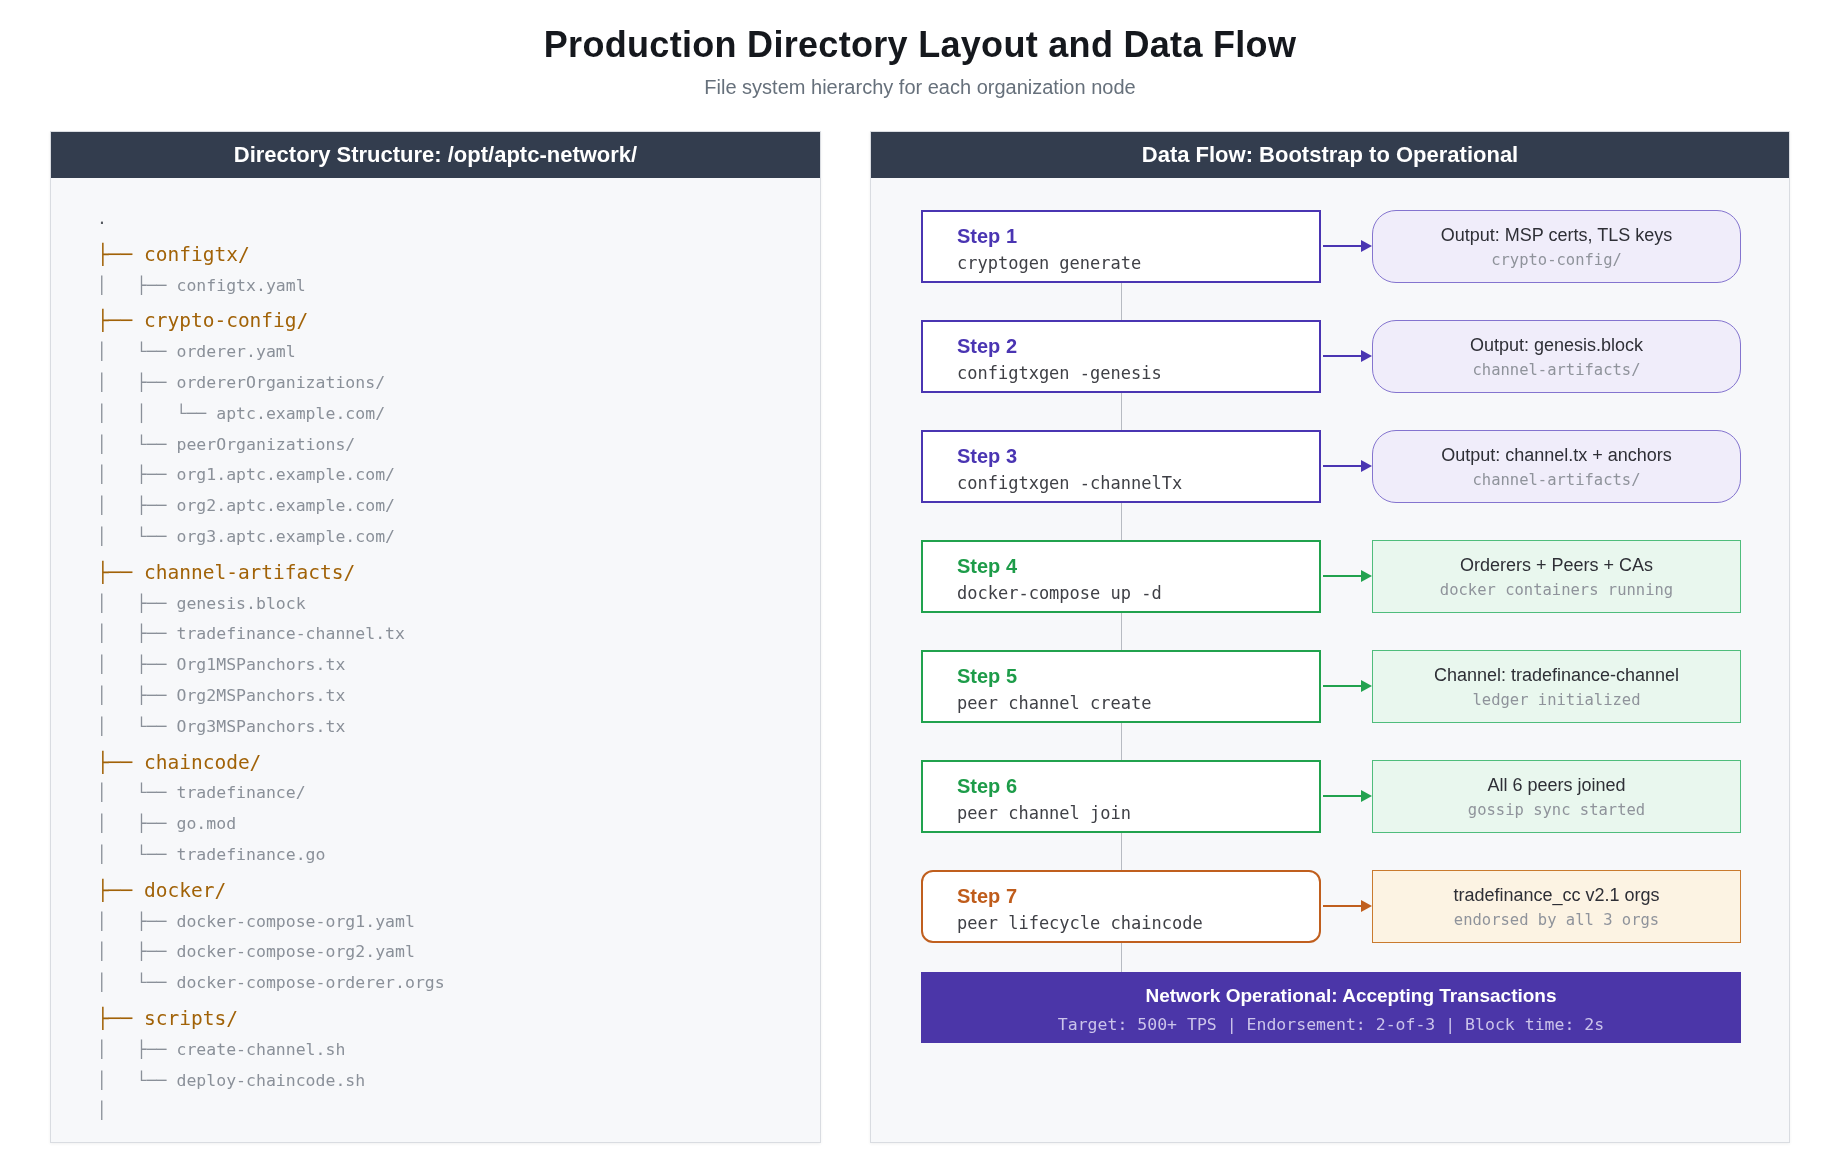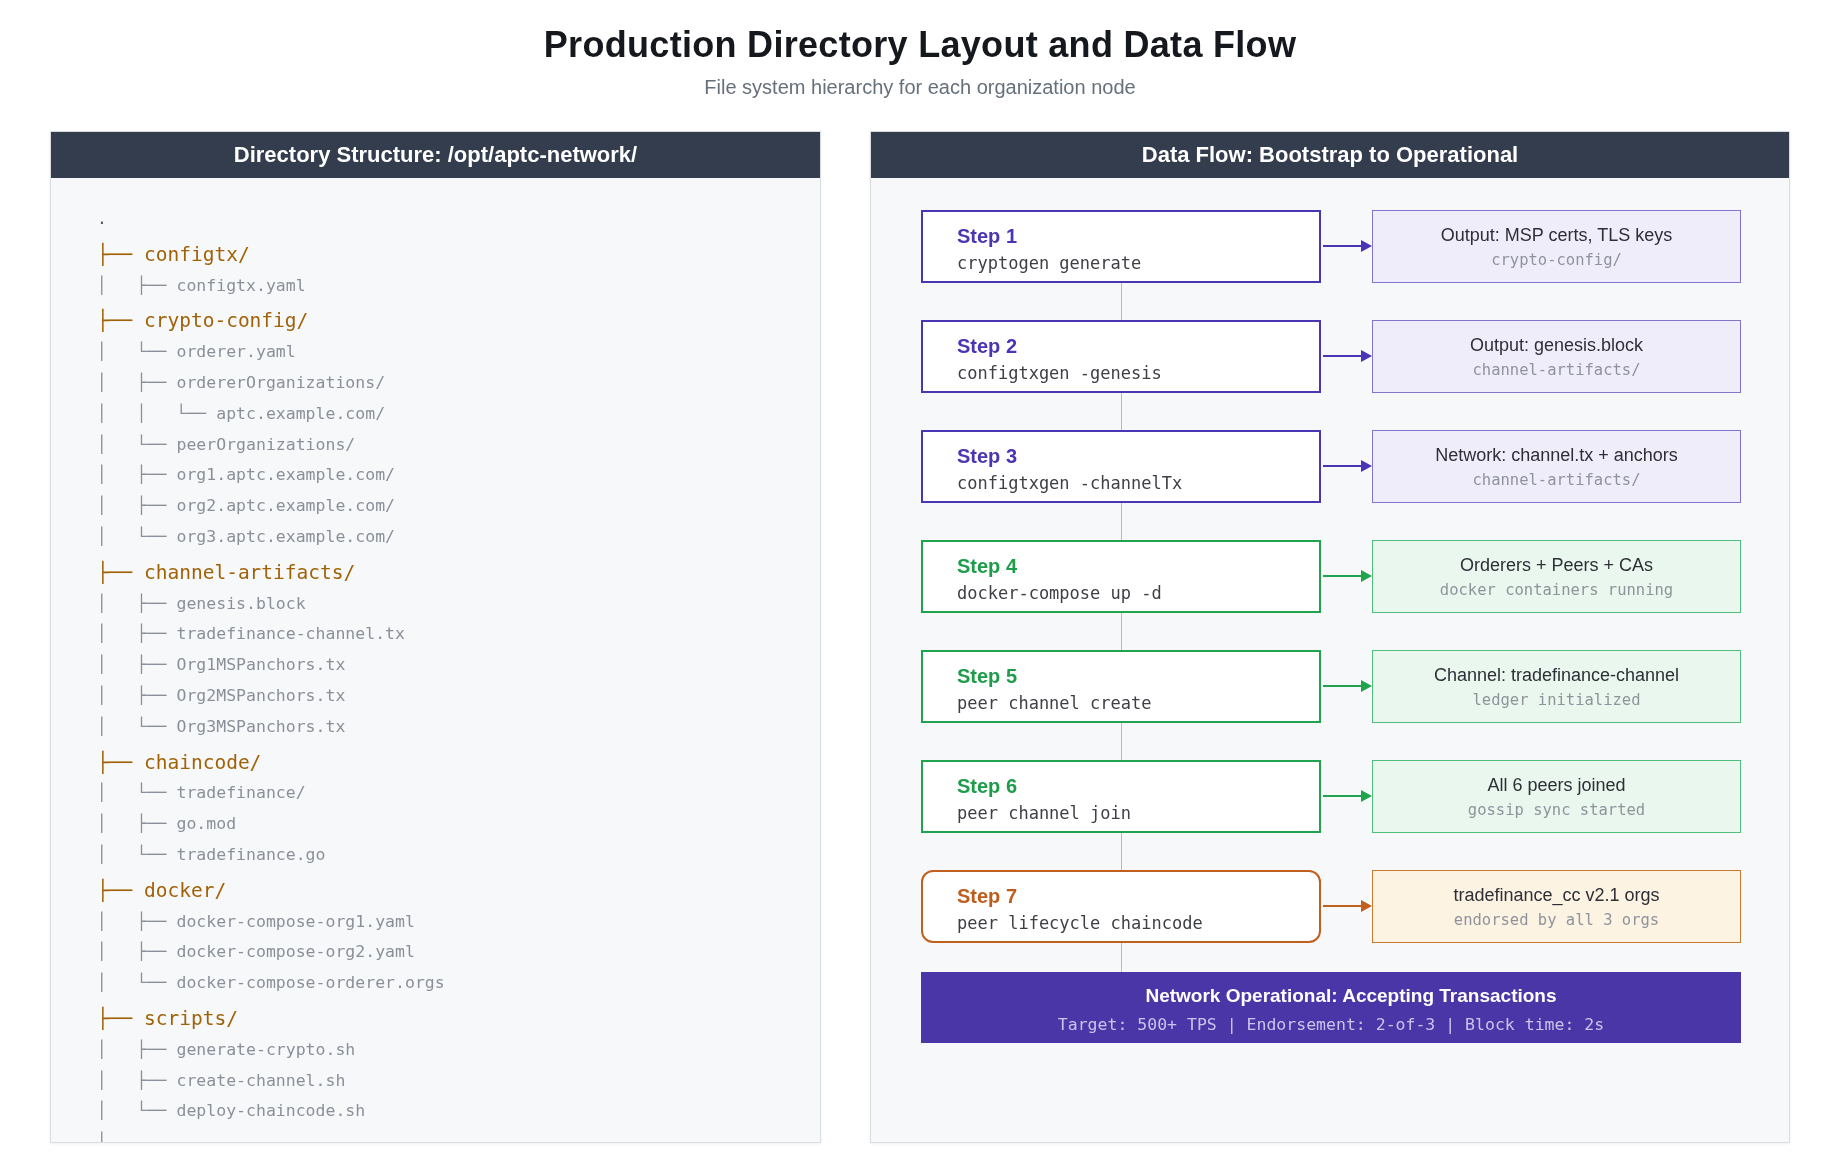--- a/index.html
+++ b/index.html
@@ -40,21 +40,21 @@
 
   .out-box{position:absolute;left:501px;top:0;width:369px;height:73px;box-sizing:border-box;
         border:1px solid;text-align:center;padding-top:14px;}
   .out-title{font-size:18px;color:#2e2f36;line-height:20px;}
   .out-sub{font-family:"DejaVu Sans Mono",monospace;font-size:15.5px;color:#8f939b;margin-top:6px;}
 
   
   .g-indigo .step-box{border-color:#4a35b2;}
   .g-indigo .step-label{color:#4a35b2;}
   .g-indigo .arrow{color:#4a35b2;}
-  .g-indigo .out-box{background:#f0edfa;border-color:#8474cf;}
+  .g-indigo .out-box{background:#f0edfa;border-color:#8474cf;border-radius:24px;}
   .g-green .step-box{border-color:#21a24e;}
   .g-green .step-label{color:#1d9c49;}
   .g-green .arrow{color:#21a24e;}
   .g-green .out-box{background:#e9f7ee;border-color:#4fbd7c;}
   .g-orange .step-box{border-color:#c05f1e;border-radius:12px;}
   .g-orange .step-label{color:#bf5c1b;}
   .g-orange .arrow{color:#c05f1e;}
   .g-orange .out-box{background:#fcf3e3;border-color:#c97a2e;}
 
   .vline{position:absolute;left:250px;width:1px;background:#b7bbc2;}
@@ -96,21 +96,20 @@
       <div class="tl">│   └── Org3MSPanchors.tx</div>
       <div class="tl dir">├── chaincode/</div>
       <div class="tl">│   └── tradefinance/</div>
       <div class="tl">│   ├── go.mod</div>
       <div class="tl">│   └── tradefinance.go</div>
       <div class="tl dir">├── docker/</div>
       <div class="tl">│   ├── docker-compose-org1.yaml</div>
       <div class="tl">│   ├── docker-compose-org2.yaml</div>
       <div class="tl">│   └── docker-compose-orderer.orgs</div>
       <div class="tl dir">├── scripts/</div>
-      <div class="tl">│   ├── generate-crypto.sh</div>
       <div class="tl">│   ├── create-channel.sh</div>
       <div class="tl">│   └── deploy-chaincode.sh</div>
       <div class="tl">│</div>
     </div>
   </div>
 
   <div class="panel right">
     <div class="panel-header">Data Flow: Bootstrap to Operational</div>
     <div class="flow">
 
@@ -138,21 +137,21 @@
         </div>
       </div>
 
       <div class="flow-row row3 g-indigo">
         <div class="step-box">
           <div class="step-label">Step 3</div>
           <div class="step-cmd">configtxgen -channelTx</div>
         </div>
         <div class="arrow"></div>
         <div class="out-box">
-          <div class="out-title">Network: channel.tx + anchors</div>
+          <div class="out-title">Output: channel.tx + anchors</div>
           <div class="out-sub">channel-artifacts/</div>
         </div>
       </div>
 
       <div class="flow-row row4 g-green">
         <div class="step-box">
           <div class="step-label">Step 4</div>
           <div class="step-cmd">docker-compose up -d</div>
         </div>
         <div class="arrow"></div>

